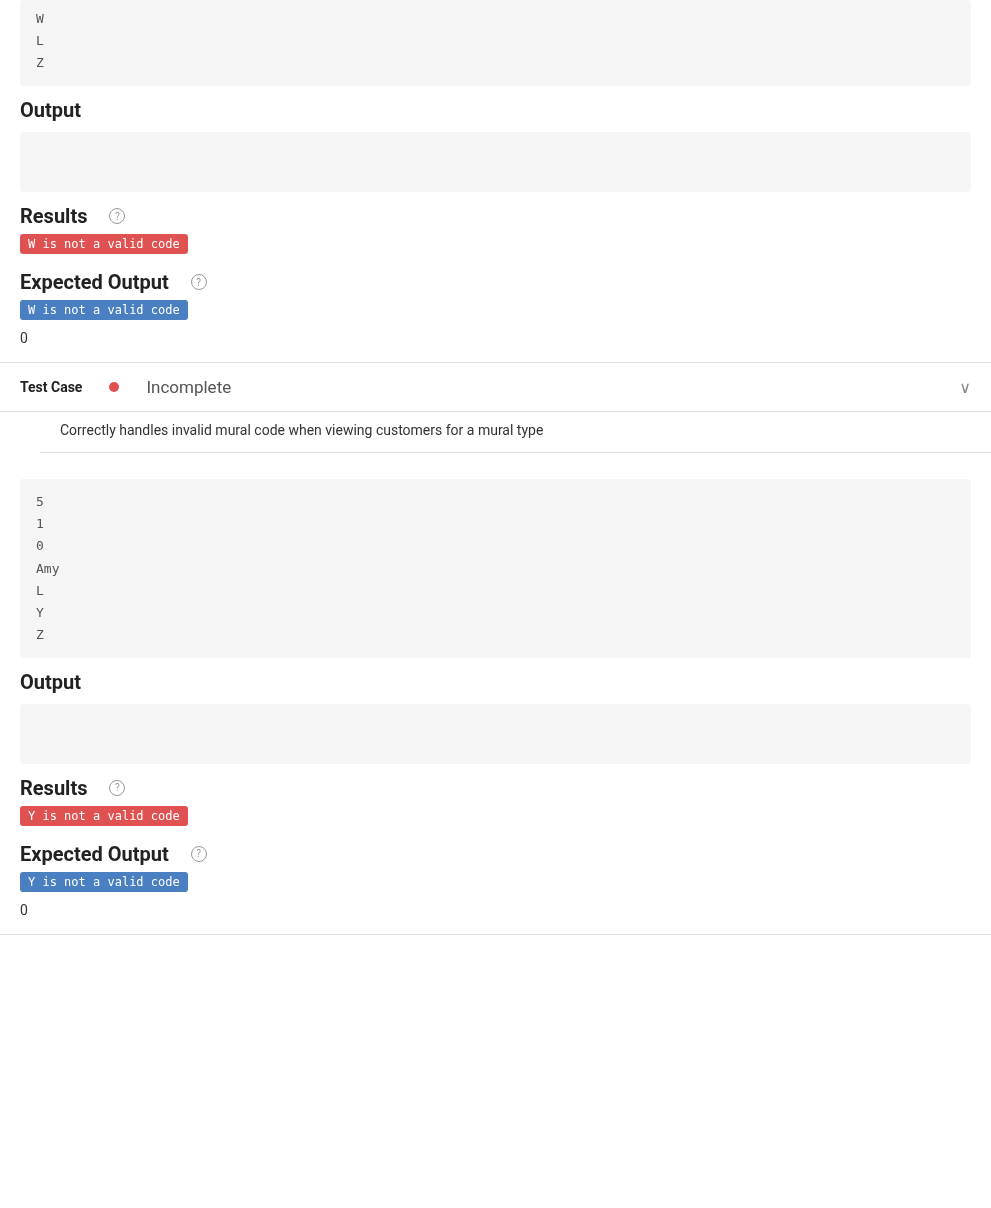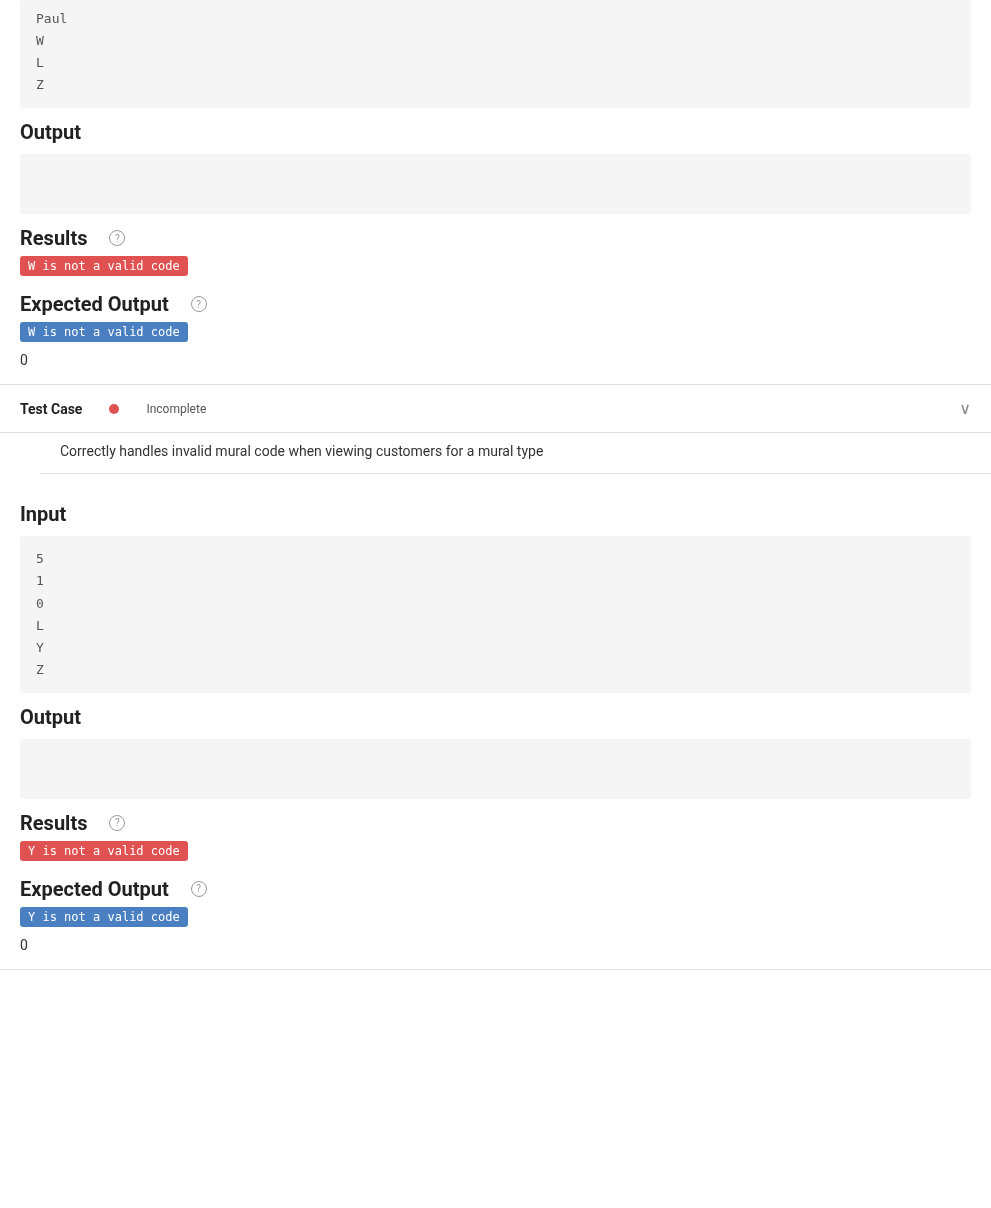--- a/index.html
+++ b/index.html
@@ -114,21 +114,21 @@
 
     .status-dot {
       width: 10px;
       height: 10px;
       border-radius: 50%;
       background: #e05252;
       flex-shrink: 0;
     }
 
     .status-label {
-      font-size: 12px;
+      font-size: 17px;
       color: #555;
     }
 
     .chevron-icon {
       margin-left: auto;
       font-size: 16px;
       color: #888;
       cursor: pointer;
     }
 
@@ -154,21 +154,20 @@
       font-size: 13px;
       color: #555;
       line-height: 1.7;
     }
   </style>
 </head>
 <body>
 
 <div class="section-card" style="border-top: none; padding-top: 0;">
   <div class="top-partial">
-    <div>Paul</div>
     <div>W</div>
     <div>L</div>
     <div>Z</div>
   </div>
 
   <div class="section-wrapper" style="padding: 0;">
     <div class="section-label">Output</div>
     <div class="output-box"></div>
 
     <div class="section-label-row">
@@ -198,25 +197,25 @@
 <div class="test-case-header">
   <span class="test-case-title">Test Case</span>
   <span class="status-dot"></span>
   <span class="status-label">Incomplete</span>
   <span class="chevron-icon">∨</span>
 </div>
 
 <div class="test-case-description">Correctly handles invalid mural code when viewing customers for a mural type</div>
 
 <div class="section-card" style="border-top: none;">
-  <div class="section-label">Input</div>
   <div class="input-box">
     <div>5</div>
     <div>1</div>
     <div>0</div>
+    <div>Amy</div>
     <div>L</div>
     <div>Y</div>
     <div>Z</div>
   </div>
 
   <div class="section-label">Output</div>
   <div class="output-box"></div>
 
   <div class="section-label-row">
     <span class="section-label" style="margin:0;">Results</span>

